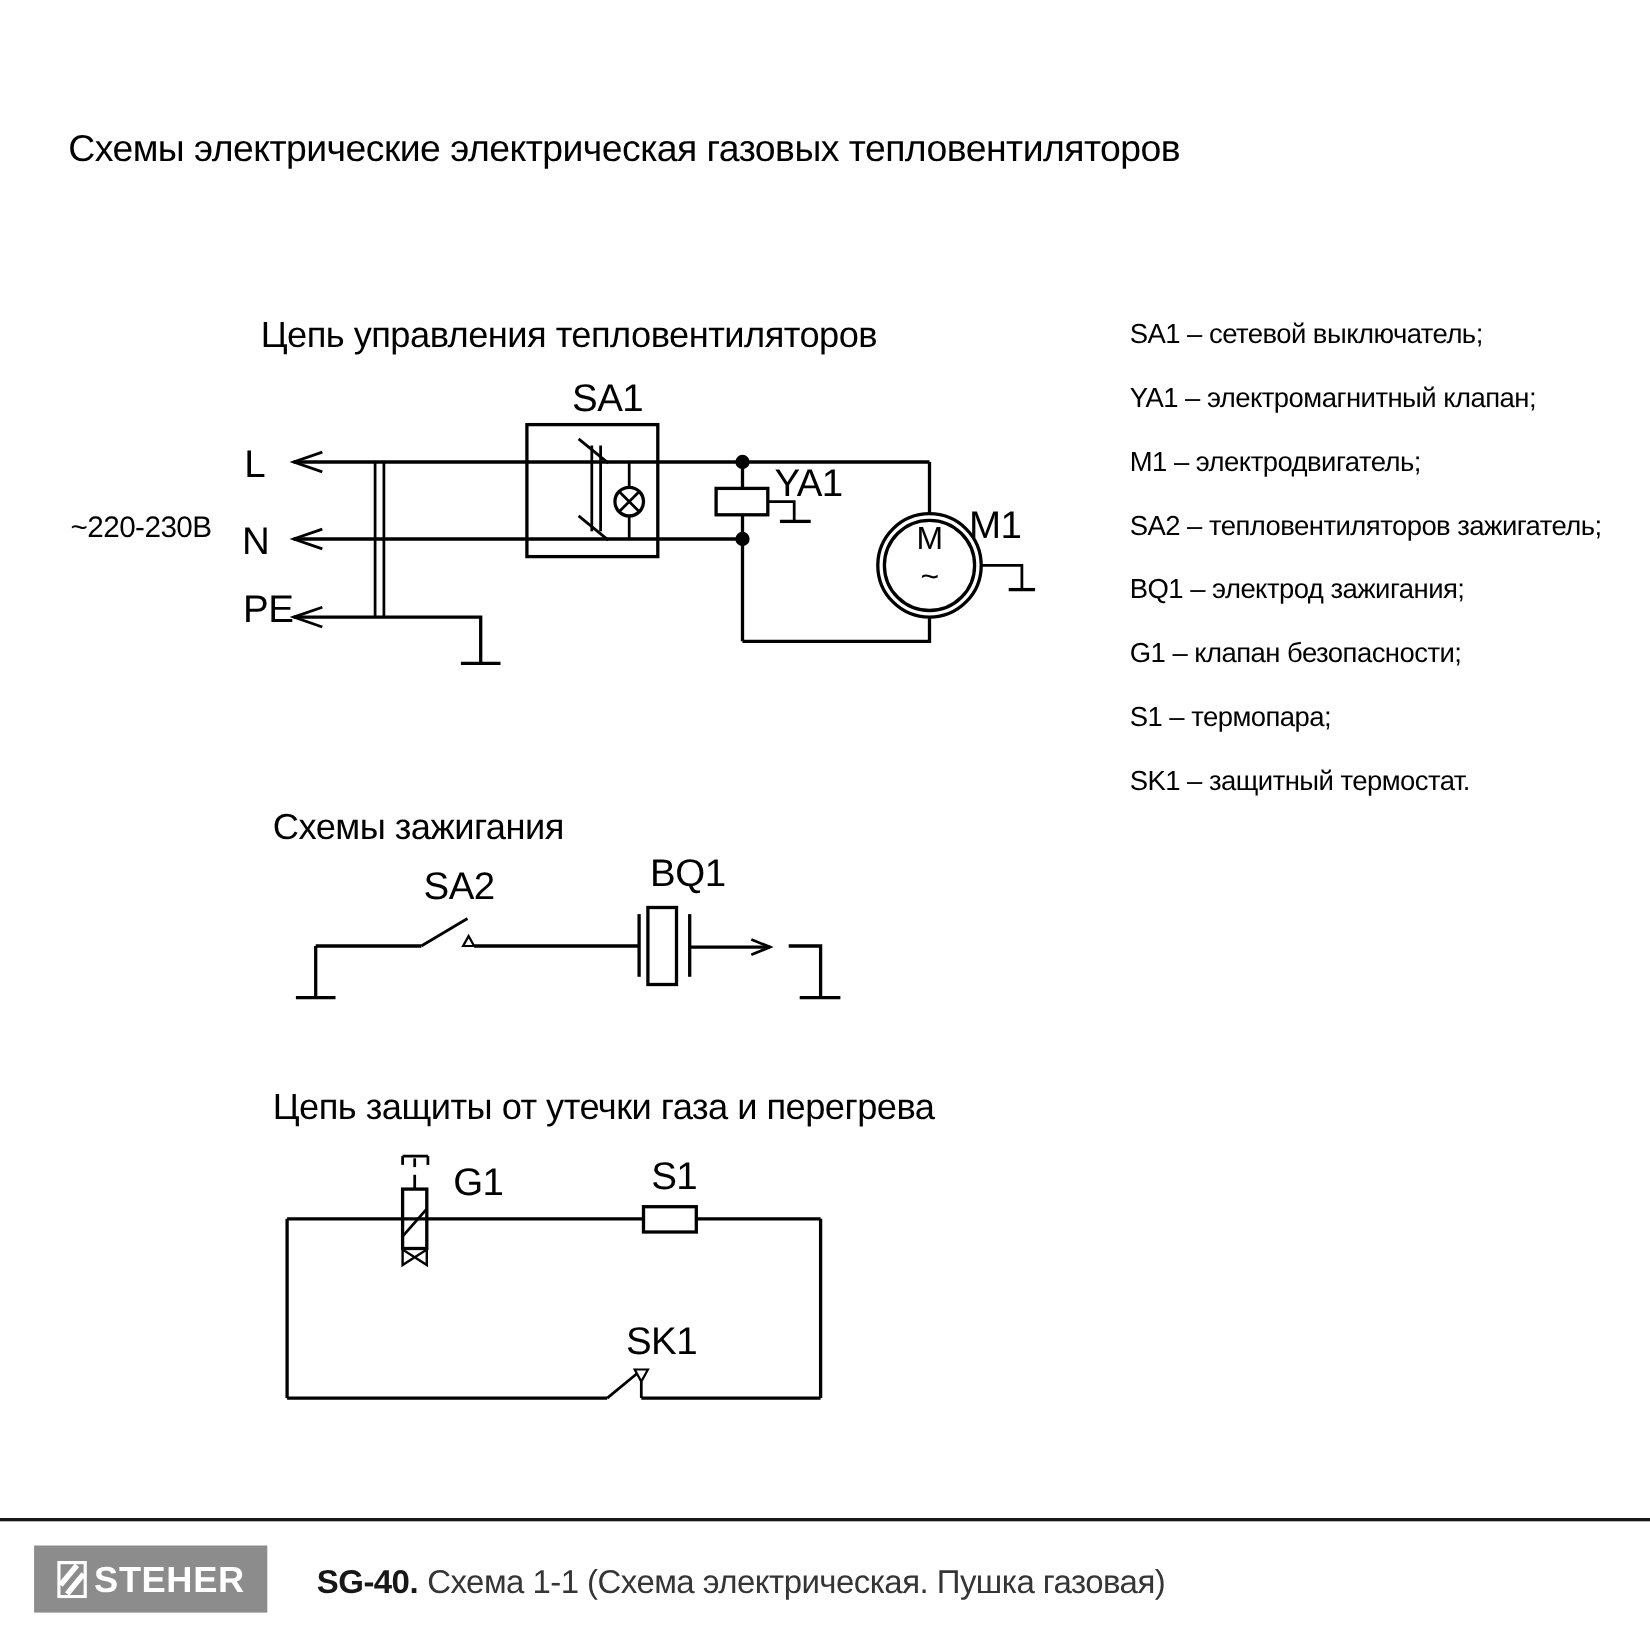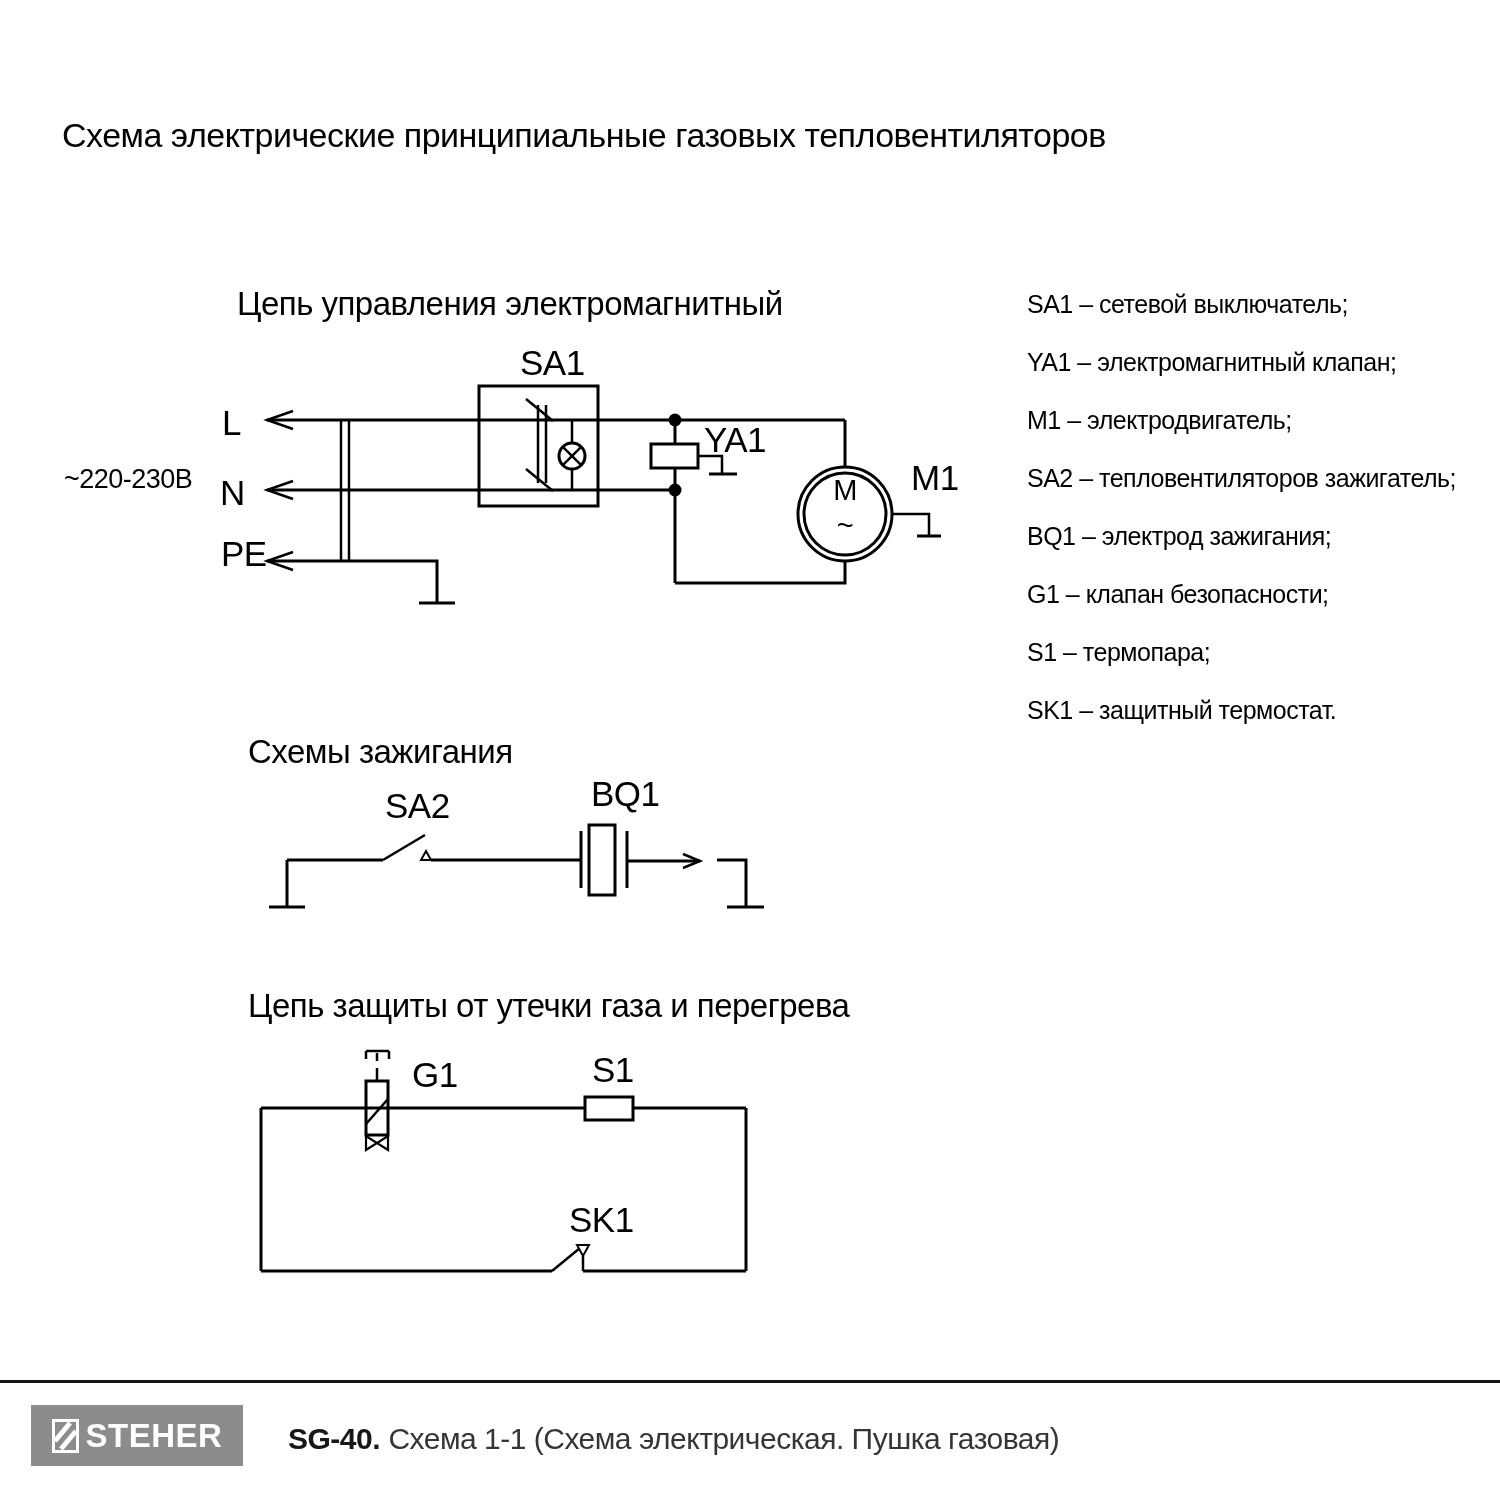--- a/index.html
+++ b/index.html
@@ -124,30 +124,30 @@
     <rect x="585" y="1097" width="48" height="23" fill="#fff"></rect>
 
     <g>
       <path d="M552,1271 L580,1248" stroke-width="2.5"></path>
       <path d="M577,1245 L589,1245 L583,1256 Z" fill="#fff" stroke-width="2"></path>
       <path d="M583,1256 V1271" stroke-width="2.5"></path>
     </g>
   </g>
 </svg>
 
-<div class="lbl main-title" style="left:62px;top:118px;">Схема электрические принципиальные газовых тепловентиляторов</div>
+<div class="lbl main-title" style="left:62px;top:118px;">Схемы электрические электрическая газовых тепловентиляторов</div>
 
-<div class="lbl circ-title" style="left:237px;top:287px;">Цепь управления электромагнитный</div>
+<div class="lbl circ-title" style="left:237px;top:287px;">Цепь управления тепловентиляторов</div>
 <div class="lbl comp" style="left:64px;top:465px;font-size:27px;">~220-230В</div>
 <div class="lbl comp" style="left:222px;top:405px;">L</div>
 <div class="lbl comp" style="left:220px;top:475px;">N</div>
 <div class="lbl comp" style="left:221px;top:536px;">PE</div>
 <div class="lbl comp" style="left:520px;top:345px;">SA1</div>
 <div class="lbl comp" style="left:704px;top:422px;">YA1</div>
-<div class="lbl comp" style="left:911px;top:460px;">M1</div>
+<div class="lbl comp" style="left:881px;top:460px;">M1</div>
 <div class="lbl small-sym" style="left:828px;top:475px;">M</div>
 <div class="lbl small-sym" style="left:828px;top:510px;">~</div>
 
 <div class="lbl circ-title" style="left:248px;top:735px;">Схемы зажигания</div>
 <div class="lbl comp" style="left:385px;top:788px;">SA2</div>
 <div class="lbl comp" style="left:591px;top:776px;">BQ1</div>
 
 <div class="lbl circ-title" style="left:248px;top:989px;">Цепь защиты от утечки газа и перегрева</div>
 <div class="lbl comp" style="left:412px;top:1057px;">G1</div>
 <div class="lbl comp" style="left:592px;top:1052px;">S1</div>

